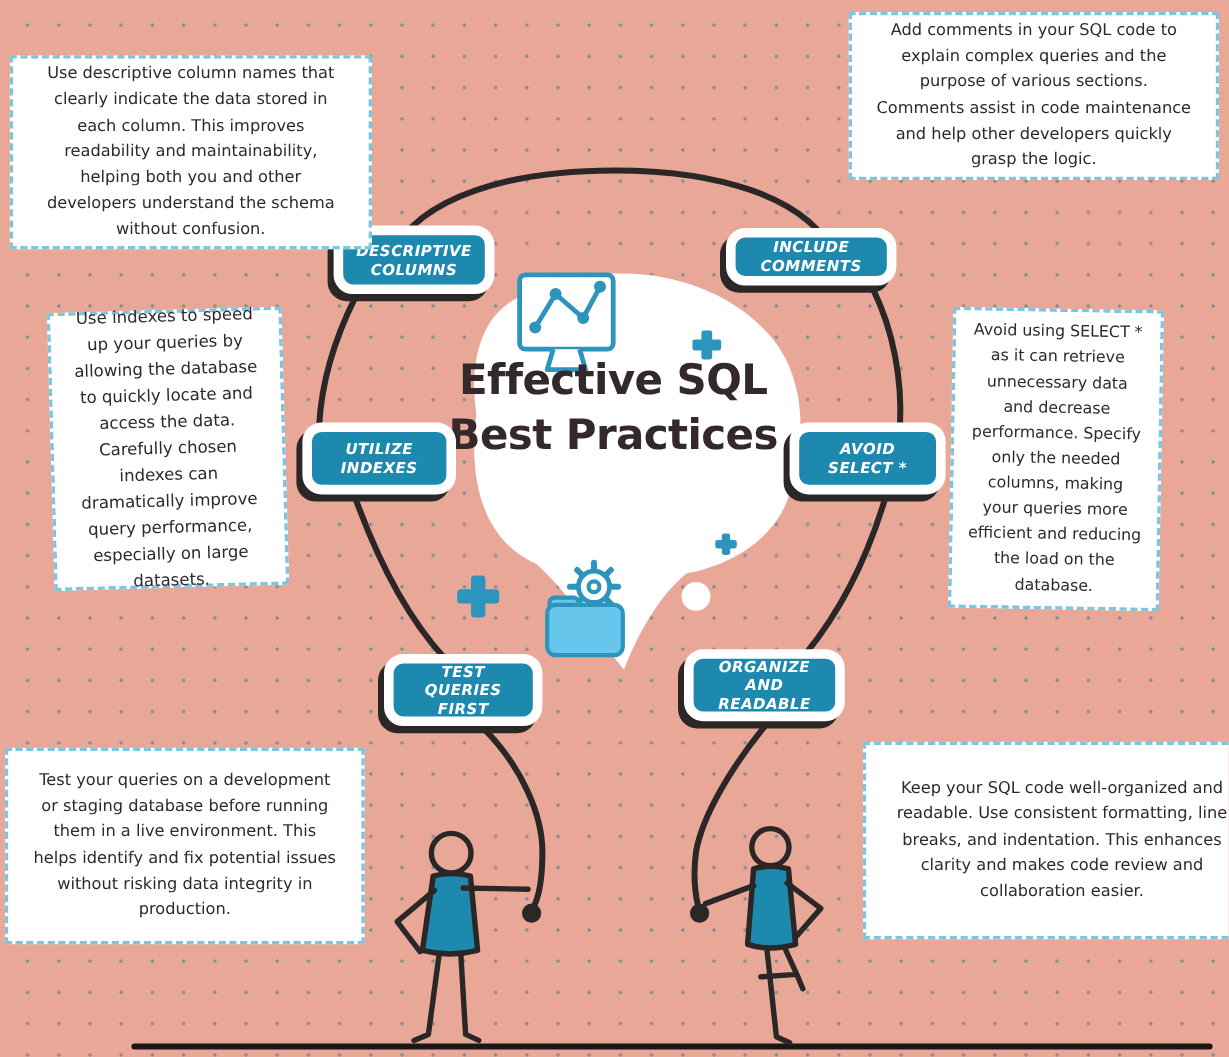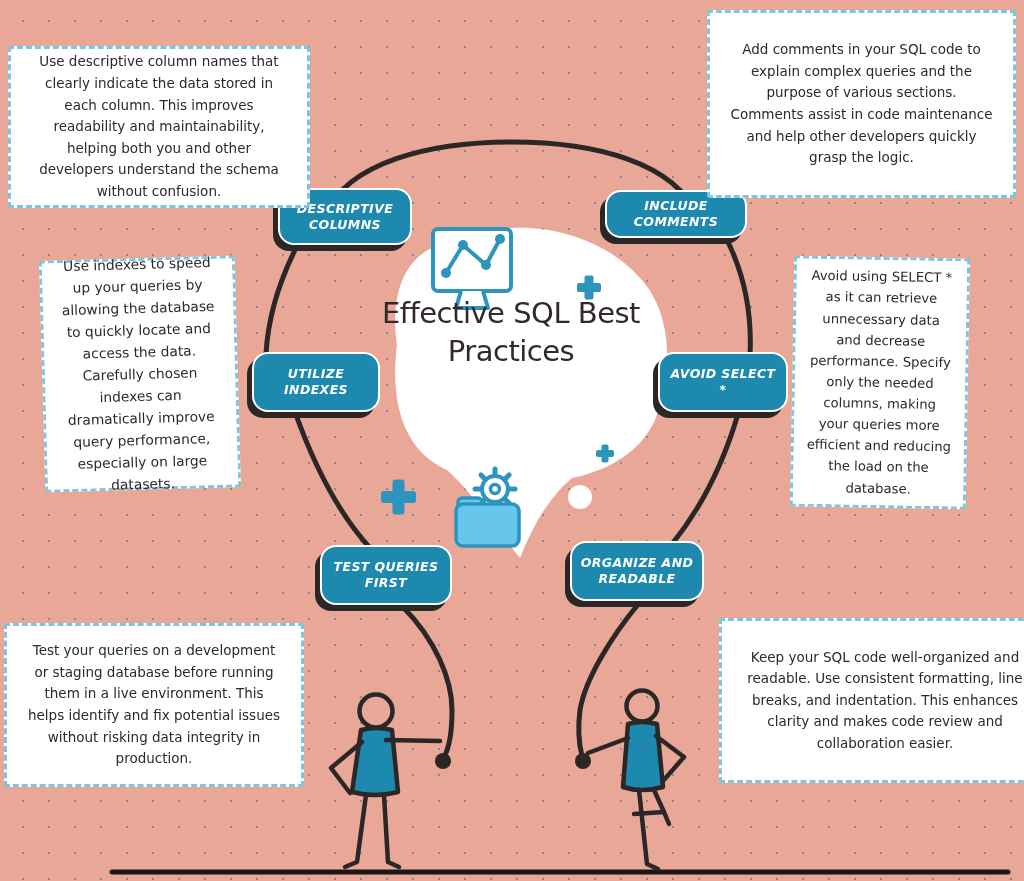--- a/index.html
+++ b/index.html
@@ -13,44 +13,44 @@
   .stage{position:absolute;inset:0;}
   svg.art{position:absolute;left:0;top:0;z-index:1;}
   .note{
     position:absolute;z-index:4;background:#fff;
     border:3px dashed #7EC6DF;border-radius:3px;
     display:flex;align-items:center;justify-content:center;
     padding:14px 20px;box-sizing:border-box;
     color:#2E2830;font-size:13.5px;line-height:1.6;text-align:center;
   }
   .note.tl{left:8px;top:10px;width:302px;height:162px;margin-top:36px;}
-  .note.tr{left:707px;top:10px;width:309px;height:188px;}
+  .note.tr{left:707px;top:10px;width:309px;height:140px;}
   .note.ml{left:42px;top:258px;width:196px;height:232px;transform:rotate(-1.6deg);font-size:13.8px;padding:10px 14px;}
   .note.mr{left:792px;top:257px;width:176px;height:251px;transform:rotate(1deg);font-size:13.2px;padding:10px 12px;}
   .note.bl{left:4px;top:623px;width:300px;height:164px;align-items:center;}
   .note.br{left:719px;top:618px;width:332px;height:165px;}
   .tag{
     position:absolute;z-index:3;background:#1E89AE;
-    border:2px solid #ffffff;border-radius:16px;
+    border:8px solid #ffffff;border-radius:16px;
     box-shadow:-5px 6px 0 #2B2726;
     display:flex;align-items:center;justify-content:center;
     color:#fff;font-weight:700;font-style:italic;font-size:12.5px;
     letter-spacing:.4px;text-align:center;line-height:1.25;
     padding:4px 8px;box-sizing:border-box;text-transform:uppercase;
   }
   .tag.t1{left:278px;top:188px;width:134px;height:57px;}
   .tag.t2{left:605px;top:190px;width:142px;height:48px;}
   .tag.t3{left:252px;top:352px;width:128px;height:60px;text-align:center;}
   .tag.t4{left:658px;top:352px;width:130px;height:60px;}
   .tag.t5{left:320px;top:545px;width:132px;height:60px;}
   .tag.t6{left:570px;top:541px;width:134px;height:60px;}
   .main-title{
     position:absolute;z-index:2;left:362px;top:295px;width:298px;
-    text-align:center;color:#33282A;font-weight:normal;
-    font-size:29px;line-height:1.3;letter-spacing:-.5px;
+    text-align:center;color:#33282A;font-weight:bold;
+    font-size:35px;line-height:1.3;letter-spacing:-.5px;
   }
 </style>
 </head>
 <body>
 
 <div class="stage">
 
   <svg class="art" width="1024" height="881" viewBox="0 0 1024 881">
 
     <path d="M 440 245

